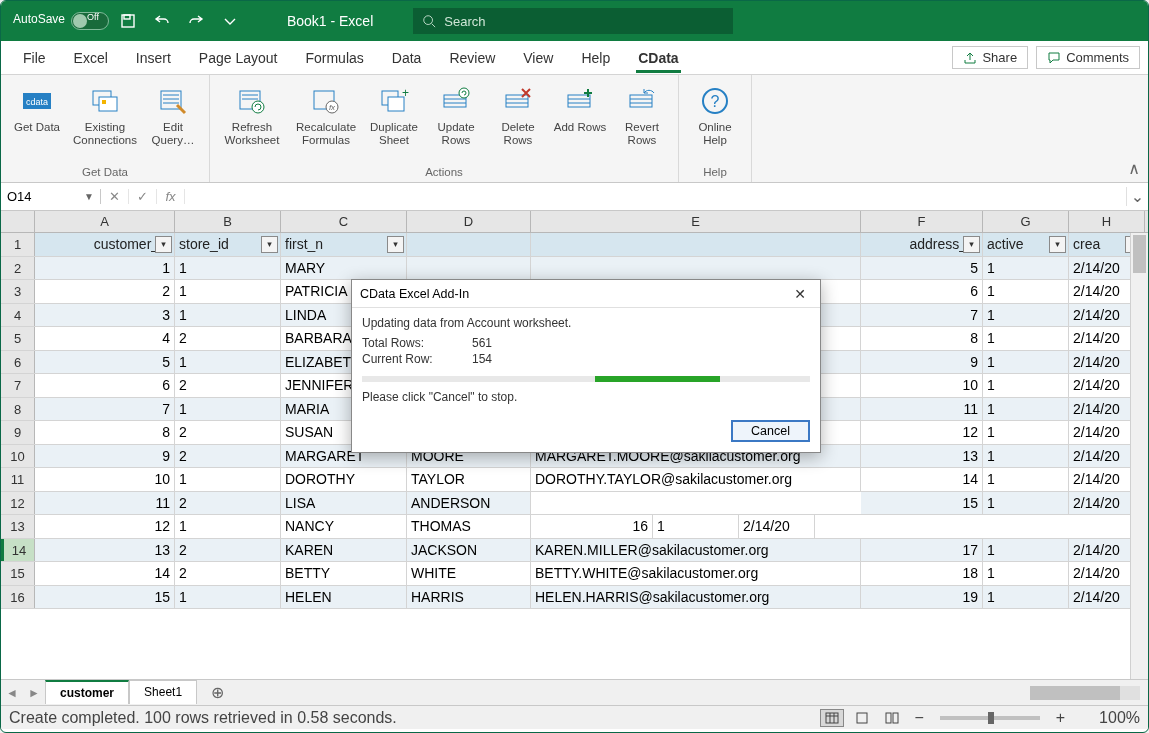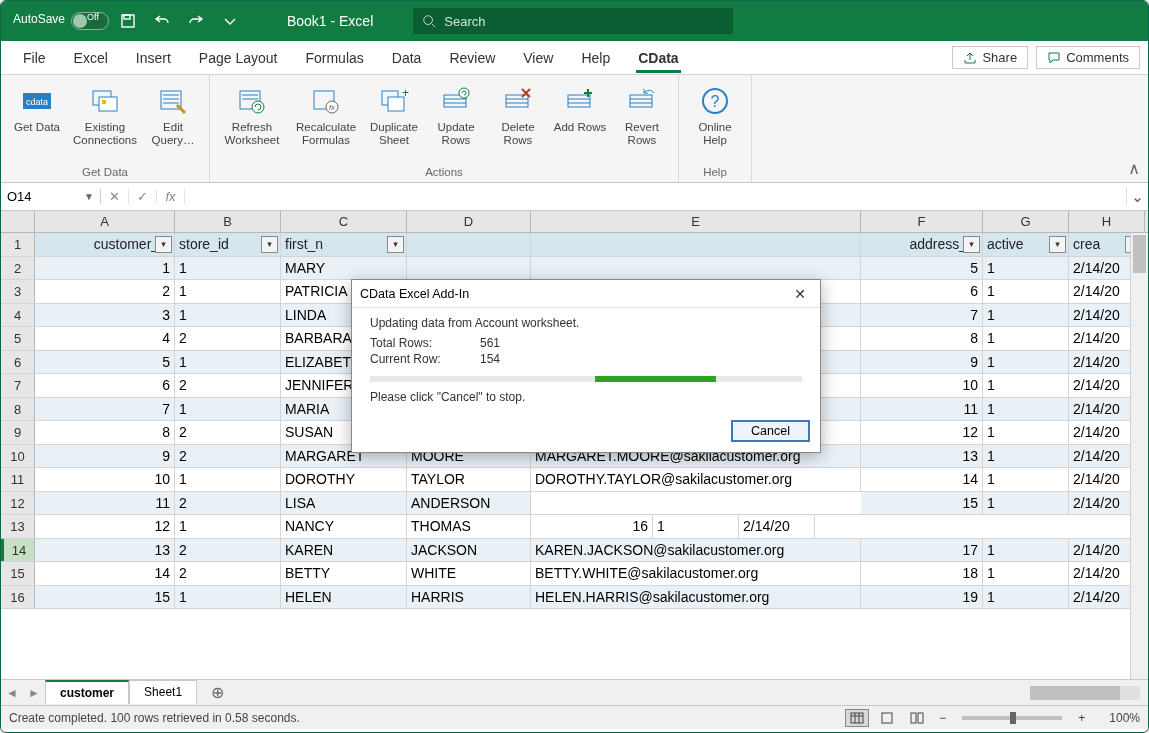--- a/index.html
+++ b/index.html
@@ -71,32 +71,32 @@
 
 .sheettabs { height: 26px; border-top: 1px solid #c8c8c8; display: flex; align-items: center; background: #f0f0f0; font-size: 12px; }
 .sheettabs .navbtn { width: 22px; text-align: center; color: #888; cursor: pointer; }
 .sheettab { padding: 4px 14px; border: 1px solid #c8c8c8; border-bottom: none; background: #fff; cursor: pointer; margin-top: -1px; }
 .sheettab.active { font-weight: 600; border-top: 2px solid #107c41; }
 .sheettab.newtab { background: transparent; border: none; font-size: 16px; color: #666; }
 .sheettabs .hscroll { margin-left: auto; width: 110px; height: 14px; background: #e0e0e0; margin-right: 8px; position: relative; }
 .sheettabs .hscroll .hthumb { position: absolute; left: 0; top: 0; bottom: 0; width: 90px; background: #c0c0c0; }
 
 
-.statusbar { height: 24px; background: #f0f0f0; border-top: 1px solid #c8c8c8; display: flex; align-items: center; font-size: 12px; color: #444; padding: 0 8px; }
+.statusbar { height: 24px; background: #f0f0f0; border-top: 1px solid #c8c8c8; display: flex; align-items: center; font-size: 16px; color: #444; padding: 0 8px; }
 .statusbar .right { margin-left: auto; display: flex; align-items: center; gap: 6px; }
 .viewbtn { width: 24px; height: 18px; border: 1px solid transparent; display: flex; align-items: center; justify-content: center; cursor: pointer; }
 .viewbtn.active { border-color: #888; background: #d8d8d8; }
 .zoomslider { width: 100px; height: 4px; background: #c0c0c0; position: relative; margin: 0 6px; }
 .zoomslider .zknob { position: absolute; left: 48px; top: -4px; width: 6px; height: 12px; background: #666; }
 
 
 .dialog { position: absolute; left: 350px; top: 278px; width: 470px; background: #fff; border: 1px solid #888; box-shadow: 0 4px 16px rgba(0,0,0,0.3); font-size: 12px; z-index: 10; }
 .dialog .dtitle { height: 28px; display: flex; align-items: center; padding: 0 8px; border-bottom: 1px solid #e0e0e0; font-size: 12.5px; }
 .dialog .dclose { margin-left: auto; cursor: pointer; font-size: 14px; color: #333; padding: 2px 6px; }
-.dialog .dbody { padding: 8px 18px 12px; color: #333; }
+.dialog .dbody { padding: 8px 10px 12px; color: #333; }
 .dialog .drow { display: flex; margin-bottom: 2px; }
 .dialog .drow .dlbl { width: 110px; }
 .dialog .progress { height: 6px; background: #e8e8e8; margin: 10px 0 8px; position: relative; }
 .dialog .progress .pbar { position: absolute; left: 52%; width: 28%; top: 0; bottom: 0; background: #28a428; }
 .dialog .dfoot { text-align: right; padding: 4px 10px 10px; }
 .dialog .dcancel { border: 2px solid #3b78c4; background: #eef4fb; padding: 2px 18px; font-size: 12.5px; cursor: pointer; }
 </style>
 </head>
 <body>
 
@@ -464,21 +464,21 @@
           <div class="cell ralign" style="width: 122px;"><span>16</span></div>
           <div class="cell" style="width: 86px;"><span>1</span></div>
           <div class="cell" style="width: 76px;"><span>2/14/20</span></div>
         </div>
         <div class="row alt">
           <div class="rowhead sel">14</div>
           <div class="cell ralign" style="width: 140px;"><span>13</span></div>
           <div class="cell" style="width: 106px;"><span>2</span></div>
           <div class="cell" style="width: 126px;"><span>KAREN</span></div>
           <div class="cell" style="width: 124px;"><span>JACKSON</span></div>
-          <div class="cell" style="width: 330px;"><span>KAREN.JACKSON@sakilacustomer.org</span></div>
+          <div class="cell" style="width: 330px;"><span>KAREN.MILLER@sakilacustomer.org</span></div>
           <div class="cell ralign" style="width: 122px;"><span>17</span></div>
           <div class="cell" style="width: 86px;"><span>1</span></div>
           <div class="cell" style="width: 76px;"><span>2/14/20</span></div>
         </div>
         <div class="row">
           <div class="rowhead">15</div>
           <div class="cell ralign" style="width: 140px;"><span>14</span></div>
           <div class="cell" style="width: 106px;"><span>2</span></div>
           <div class="cell" style="width: 126px;"><span>BETTY</span></div>
           <div class="cell" style="width: 124px;"><span>WHITE</span></div>
@@ -535,21 +535,21 @@
           <svg width="14" height="12" viewBox="0 0 14 12">
             <rect x="1" y="1" width="5" height="10" fill="none" stroke="#444"></rect>
             <rect x="8" y="1" width="5" height="10" fill="none" stroke="#444"></rect>
           </svg>
         </div>
       <span style="cursor:pointer;padding:0 4px;">−</span>
       <div class="zoomslider">
           <div class="zknob"></div>
         </div>
       <span style="cursor:pointer;padding:0 4px;">+</span>
-      <span style="margin-left:14px;">100%</span>
+      <span style="margin-left:24px;">100%</span>
     </div>
   </div>
 
   <div class="dialog">
     <div class="dtitle">
       <span>CData Excel Add-In</span>
       <span class="dclose">✕</span>
     </div>
     <div class="dbody">
       <div style="margin-bottom:6px;">Updating data from Account worksheet.</div>

